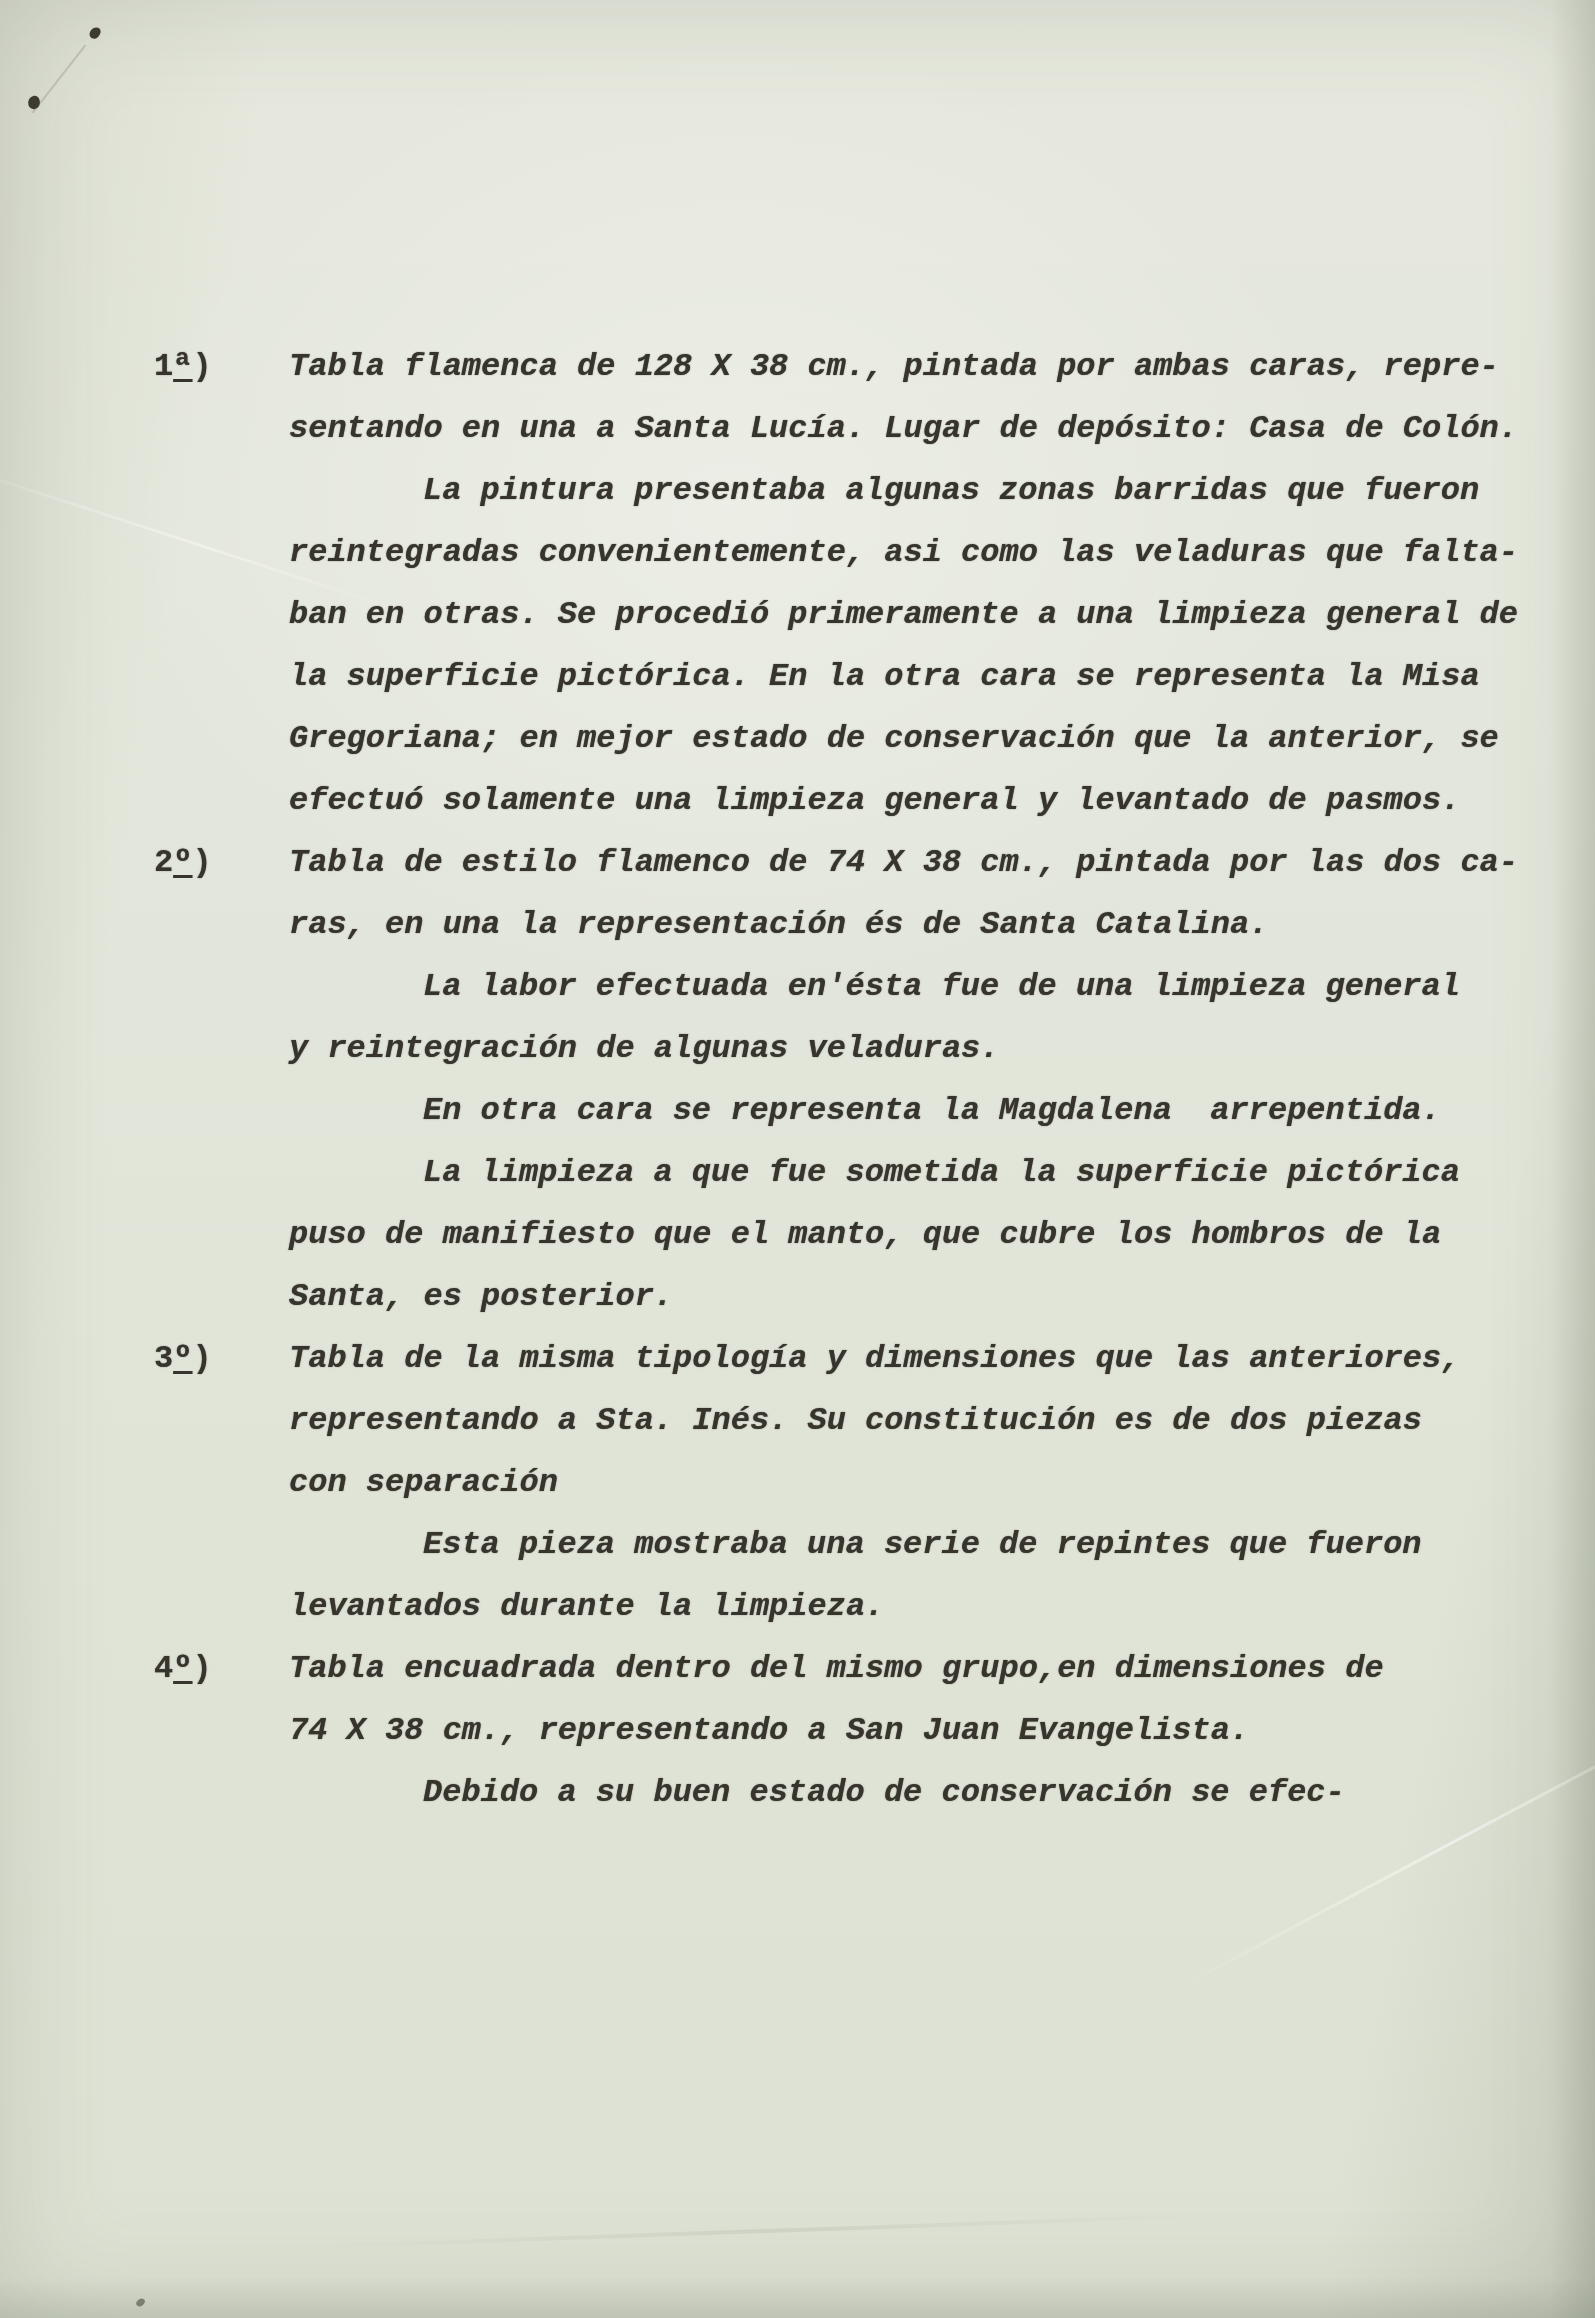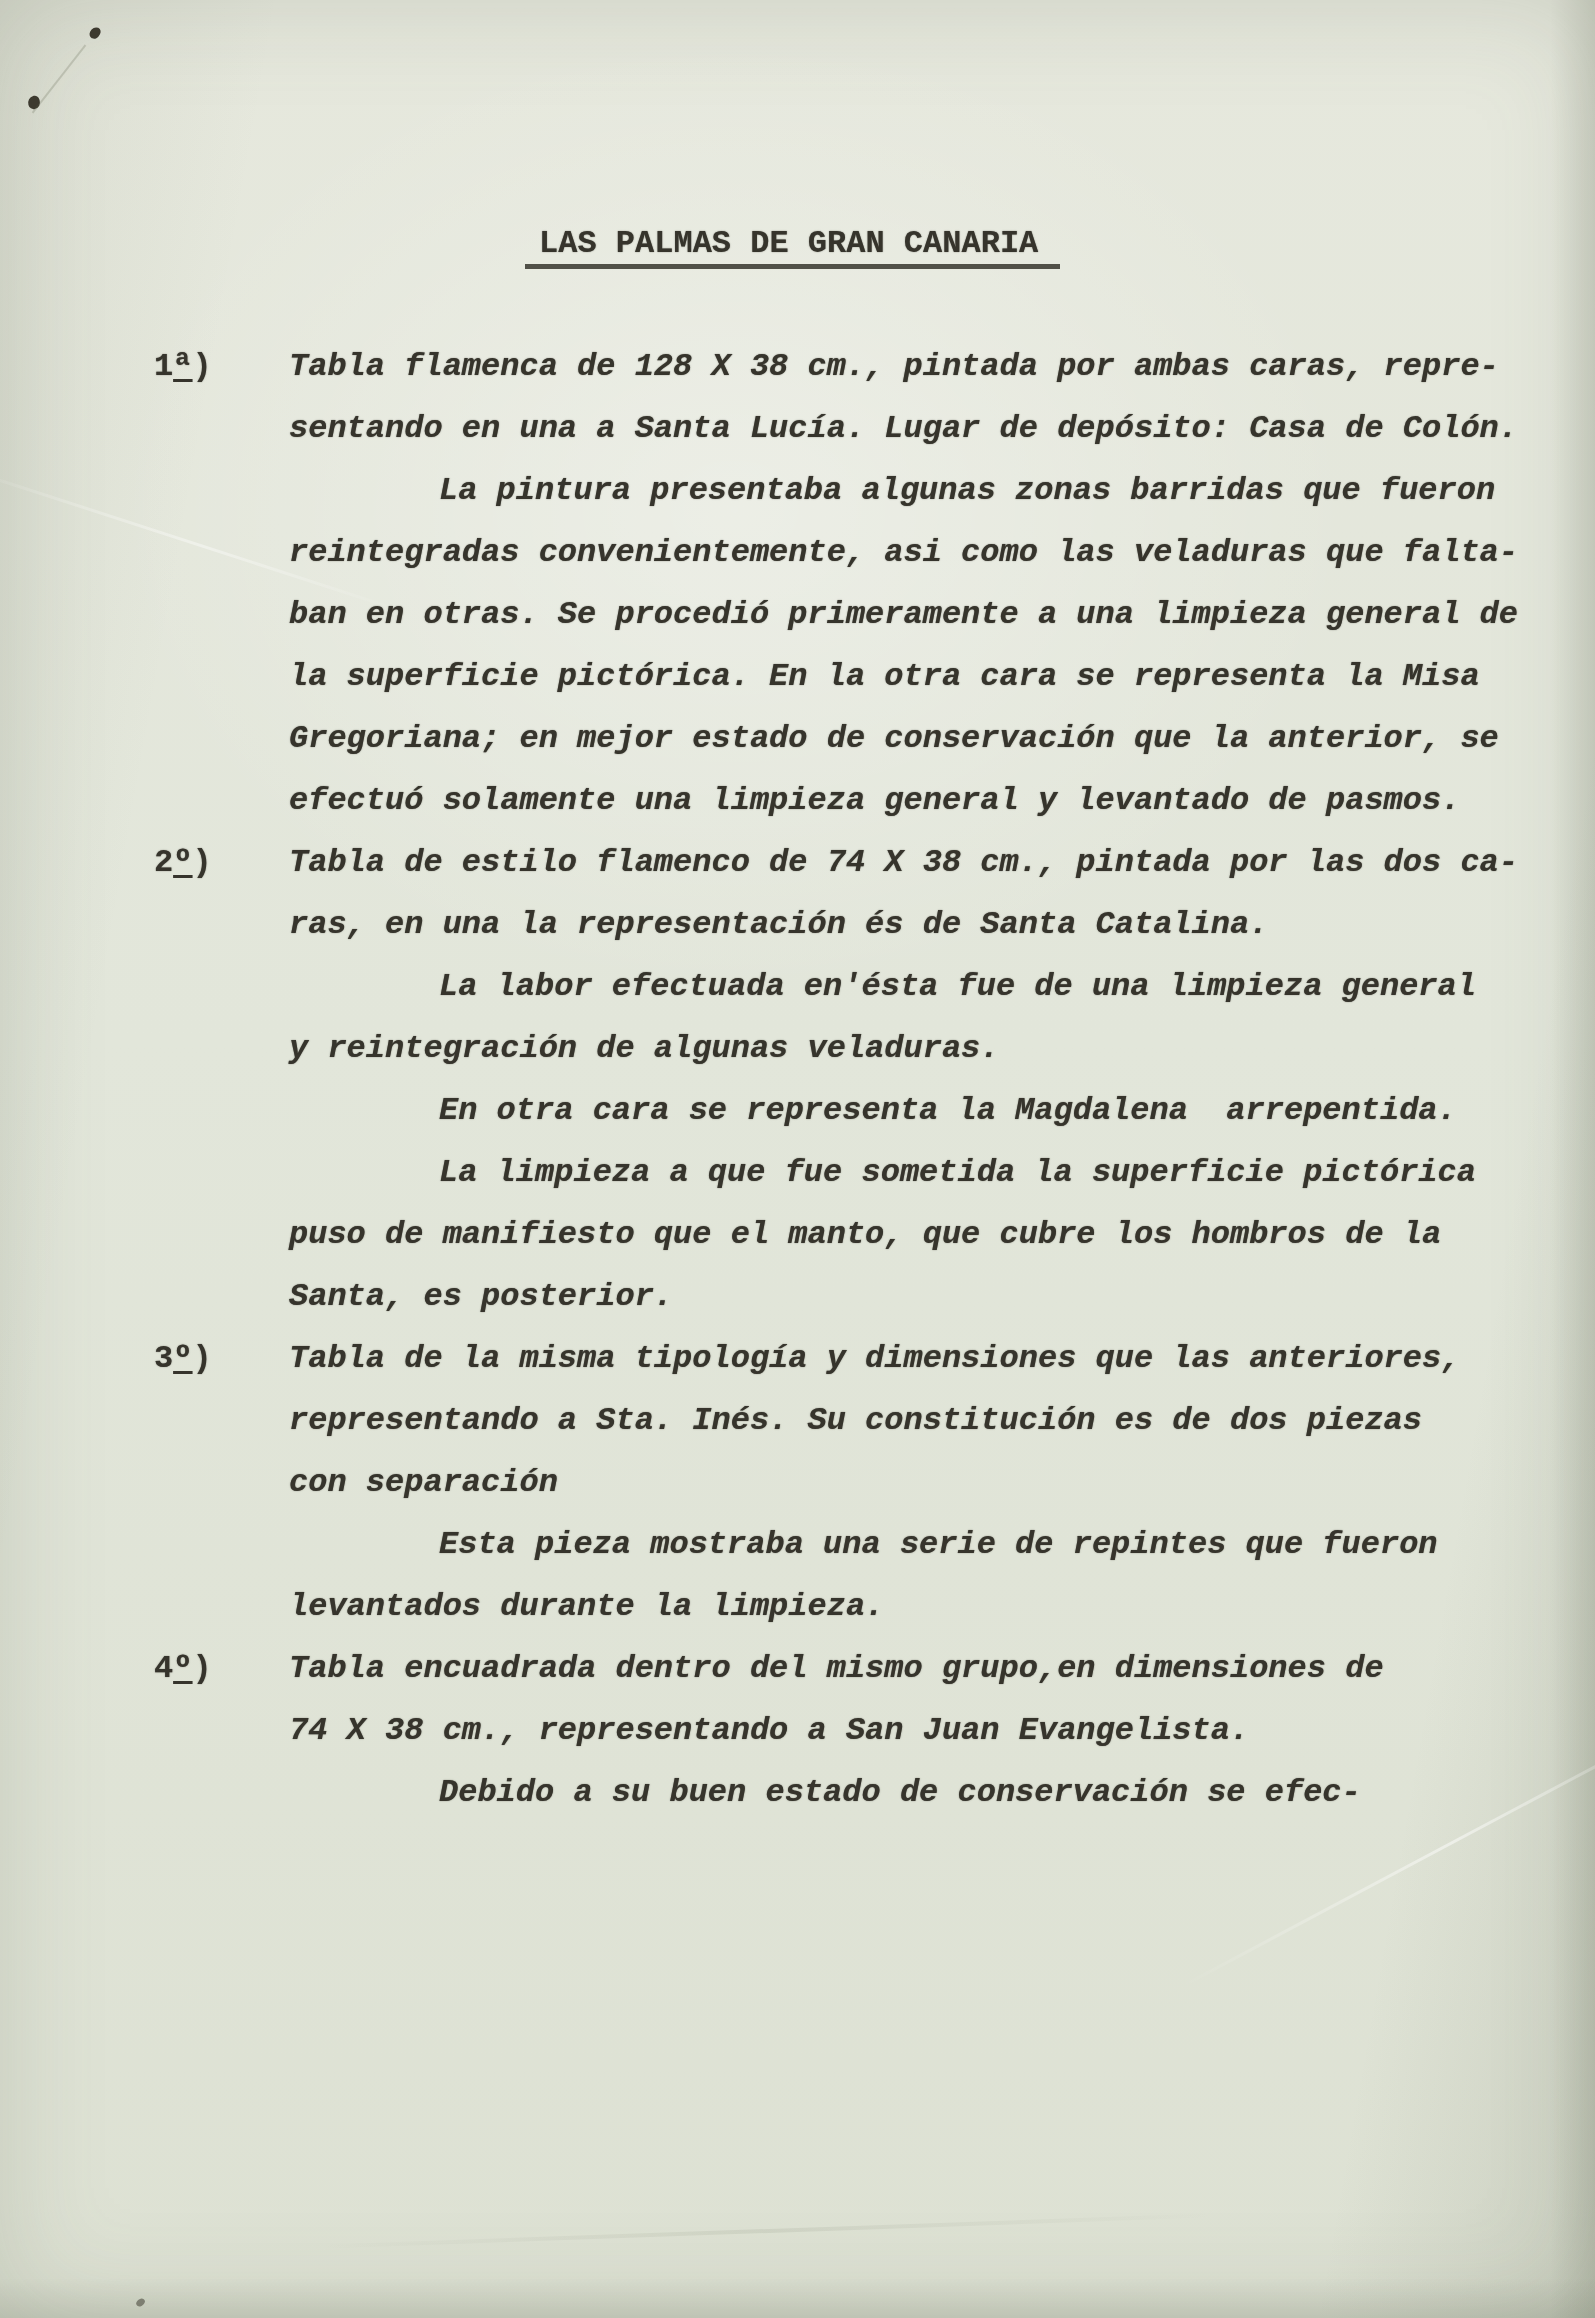--- a/index.html
+++ b/index.html
@@ -45,34 +45,33 @@
   .title{
     position:absolute;top:228px;left:525px;margin:0;
     line-height:1;
     padding:0 22px 4px 14px;
     border-bottom:5px solid rgba(48,46,38,0.82);
   }
   .doc{position:absolute;left:0;top:336px;width:1392px;}
   .line{position:relative;height:62px;line-height:62px;}
   .line .label{position:absolute;left:154px;top:0;}
   .line .txt{position:absolute;left:289px;top:0;font-style:italic;}
-  .line.indent .txt{left:423px;margin-left:16px;}
+  .line.indent .txt{left:423px;}
   .ord{text-decoration:underline;text-decoration-thickness:2.5px;text-underline-offset:4px;}
 </style>
 </head>
 <body>
 
 <div class="page">
   <div class="speck s1"></div>
   <div class="speck s2"></div>
   <div class="speck s3"></div>
   <div class="scratch k1"></div>
   <div class="crease c1"></div>
   <div class="crease c2"></div>
   <div class="crease c3"></div>
   <div class="crease c4"></div>
   <div class="crease c5"></div>
 
-  <h1 class="title tw">LAS PALMAS DE GRAN CANARIA</h1>
 
   <div class="doc tw" id="doc-lines"><div class="line"><span class="label">1<span class="ord">ª</span>)</span><span class="txt">Tabla flamenca de 128 X 38 cm., pintada por ambas caras, repre-</span></div><div class="line"><span class="txt">sentando en una a Santa Lucía. Lugar de depósito: Casa de Colón.</span></div><div class="line indent"><span class="txt">La pintura presentaba algunas zonas barridas que fueron</span></div><div class="line"><span class="txt">reintegradas convenientemente, asi como las veladuras que falta-</span></div><div class="line"><span class="txt">ban en otras. Se procedió primeramente a una limpieza general de</span></div><div class="line"><span class="txt">la superficie pictórica. En la otra cara se representa la Misa</span></div><div class="line"><span class="txt">Gregoriana; en mejor estado de conservación que la anterior, se</span></div><div class="line"><span class="txt">efectuó solamente una limpieza general y levantado de pasmos.</span></div><div class="line"><span class="label">2<span class="ord">º</span>)</span><span class="txt">Tabla de estilo flamenco de 74 X 38 cm., pintada por las dos ca-</span></div><div class="line"><span class="txt">ras, en una la representación és de Santa Catalina.</span></div><div class="line indent"><span class="txt">La labor efectuada en'ésta fue de una limpieza general</span></div><div class="line"><span class="txt">y reintegración de algunas veladuras.</span></div><div class="line indent"><span class="txt">En otra cara se representa la Magdalena  arrepentida.</span></div><div class="line indent"><span class="txt">La limpieza a que fue sometida la superficie pictórica</span></div><div class="line"><span class="txt">puso de manifiesto que el manto, que cubre los hombros de la</span></div><div class="line"><span class="txt">Santa, es posterior.</span></div><div class="line"><span class="label">3<span class="ord">º</span>)</span><span class="txt">Tabla de la misma tipología y dimensiones que las anteriores,</span></div><div class="line"><span class="txt">representando a Sta. Inés. Su constitución es de dos piezas</span></div><div class="line"><span class="txt">con separación</span></div><div class="line indent"><span class="txt">Esta pieza mostraba una serie de repintes que fueron</span></div><div class="line"><span class="txt">levantados durante la limpieza.</span></div><div class="line"><span class="label">4<span class="ord">º</span>)</span><span class="txt">Tabla encuadrada dentro del mismo grupo,en dimensiones de</span></div><div class="line"><span class="txt">74 X 38 cm., representando a San Juan Evangelista.</span></div><div class="line indent"><span class="txt">Debido a su buen estado de conservación se efec-</span></div></div>
 </div>
 
 
 </body></html>

